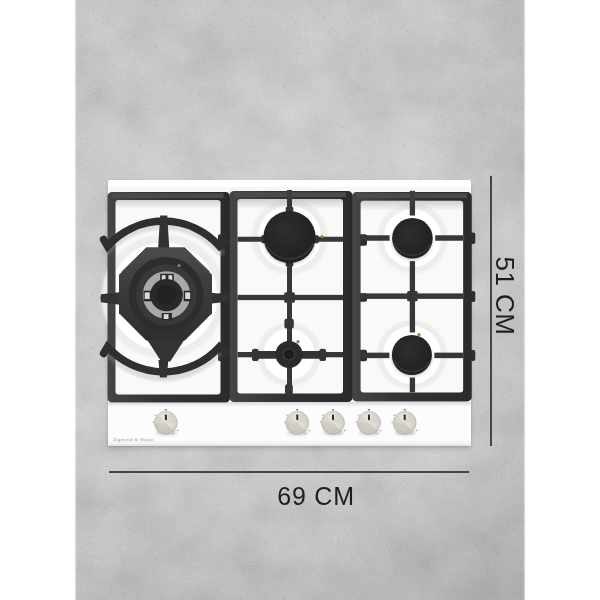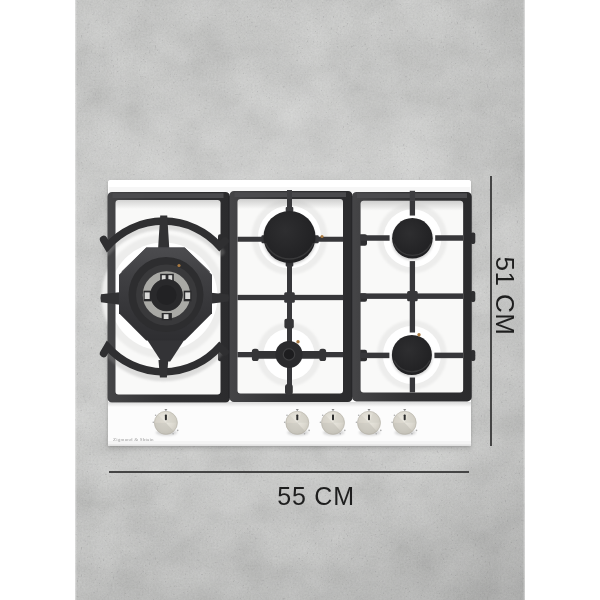--- a/index.html
+++ b/index.html
@@ -287,18 +287,18 @@
 <use href="#k1" x="203.1" y="0"></use>
 
 <use href="#k1" x="238.8" y="0"></use>
 
 <text x="113" y="441" font-family="Liberation Serif, serif" font-size="5" fill="#9e9e9e" letter-spacing="0.2">Zigmund &amp; Shtain</text>
 </svg>
 
 <div class="abs" style="left:109px;top:471px;width:360px;height:1.8px;background:#454545;"></div>
 
 <div class="abs" style="left:216px;top:482px;width:200px;height:28px;text-align:center;
-  font-size:25px;letter-spacing:0.8px;color:#1e1e1e;">55 CM</div>
+  font-size:25px;letter-spacing:0.8px;color:#1e1e1e;">69 CM</div>
 
 <div class="abs" style="left:490px;top:176px;width:1.8px;height:270px;background:#454545;"></div>
 
 <div class="abs" style="left:406px;top:282px;width:200px;height:28px;text-align:center;
   font-size:26px;letter-spacing:0.5px;color:#1e1e1e;transform:rotate(90deg);">51 CM</div>
 
 </body></html>

